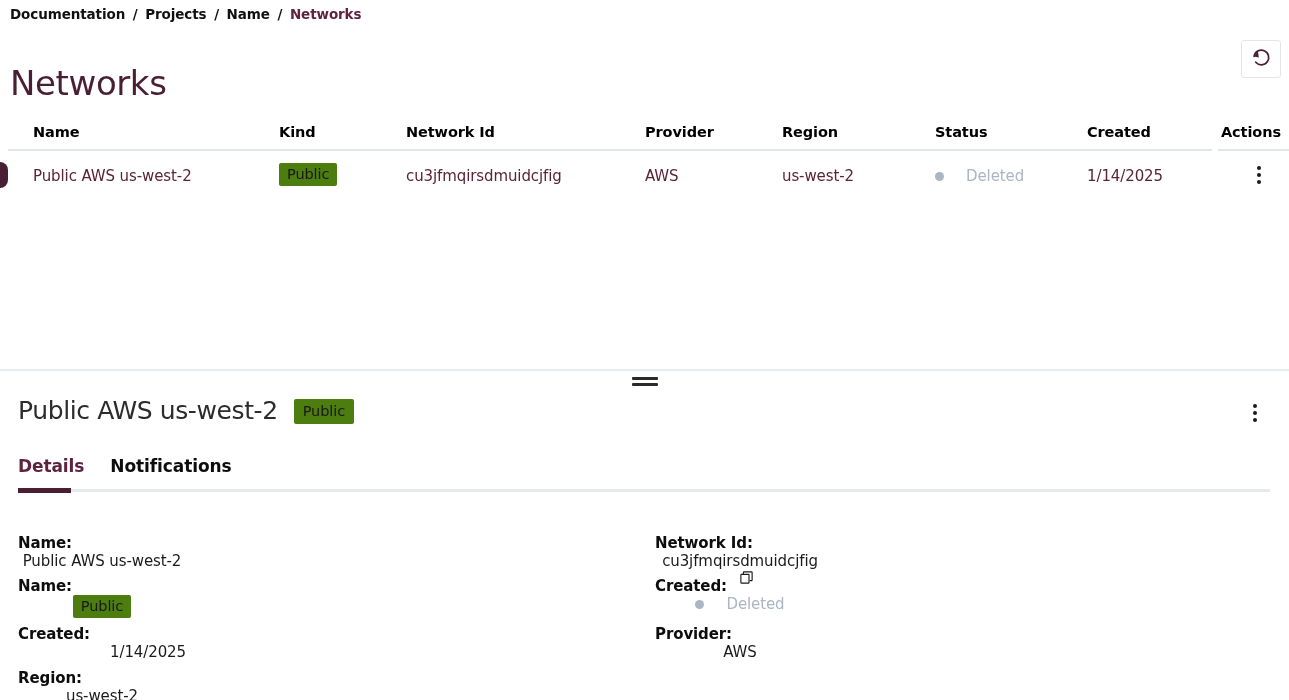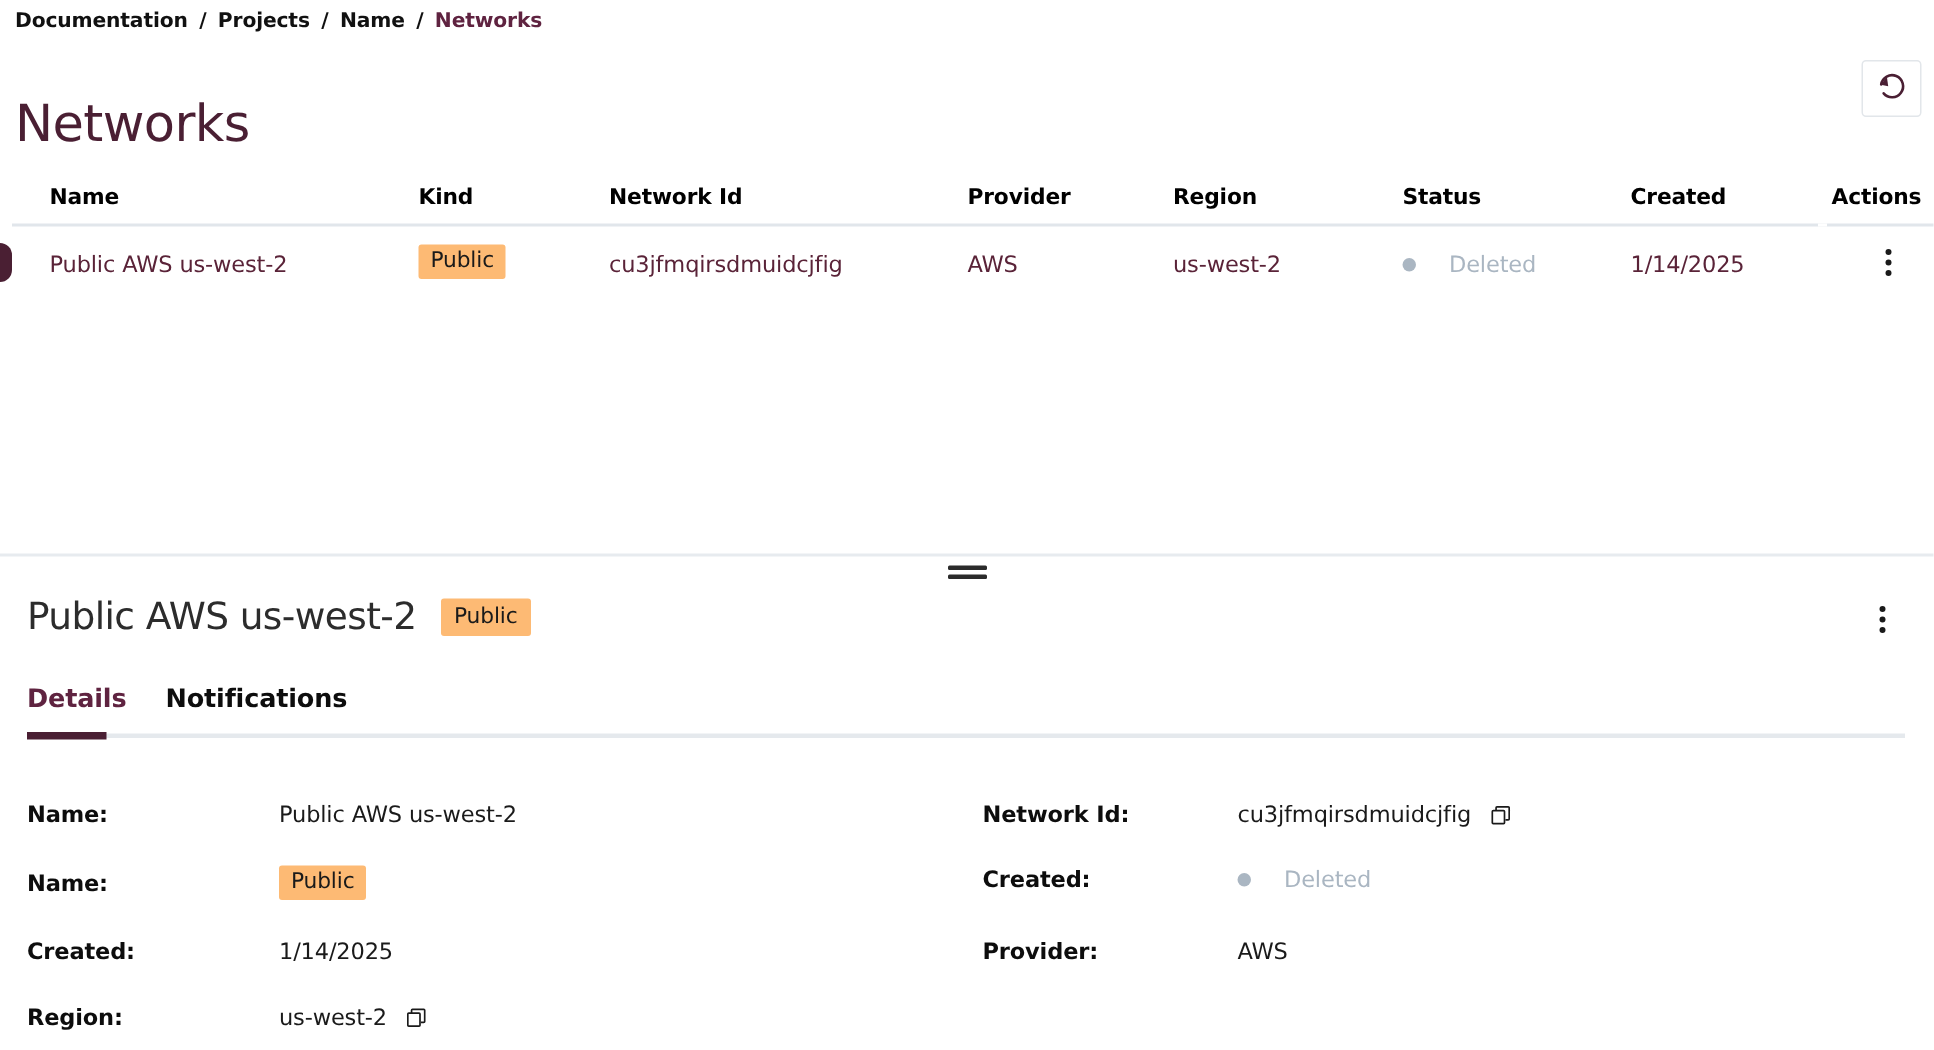--- a/index.html
+++ b/index.html
@@ -119,21 +119,21 @@
     border-radius: 13px;
   }
   .td {
     font-size: 15px;
     color: #5a2338;
     letter-spacing: -0.1px;
     top: 17px;
   }
   .badge {
     display: inline-block;
-    background: #fdba74;
+    background: #4d7c0f;
     color: #1a1a1a;
     font-size: 14.5px;
     padding: 3px 8px 4px 8px;
     border-radius: 2px;
     letter-spacing: -0.1px;
   }
   .status {
     display: flex; align-items: center; gap: 22px;
     font-size: 15px;
     color: #aab6c2;
@@ -237,20 +237,21 @@
     background: #4a1f33;
   }
 
   
   .fields { position: absolute; top: 520px; left: 0; right: 0; }
   .field {
     position: absolute;
     display: flex;
     align-items: center;
     white-space: nowrap;
+    flex-direction: column;
   }
   .field .flabel {
     font-size: 15px;
     font-weight: bold;
     color: #0d0d0d;
     letter-spacing: -0.1px;
   }
   .field .fvalue {
     font-size: 15px;
     color: #1a1a1a;

